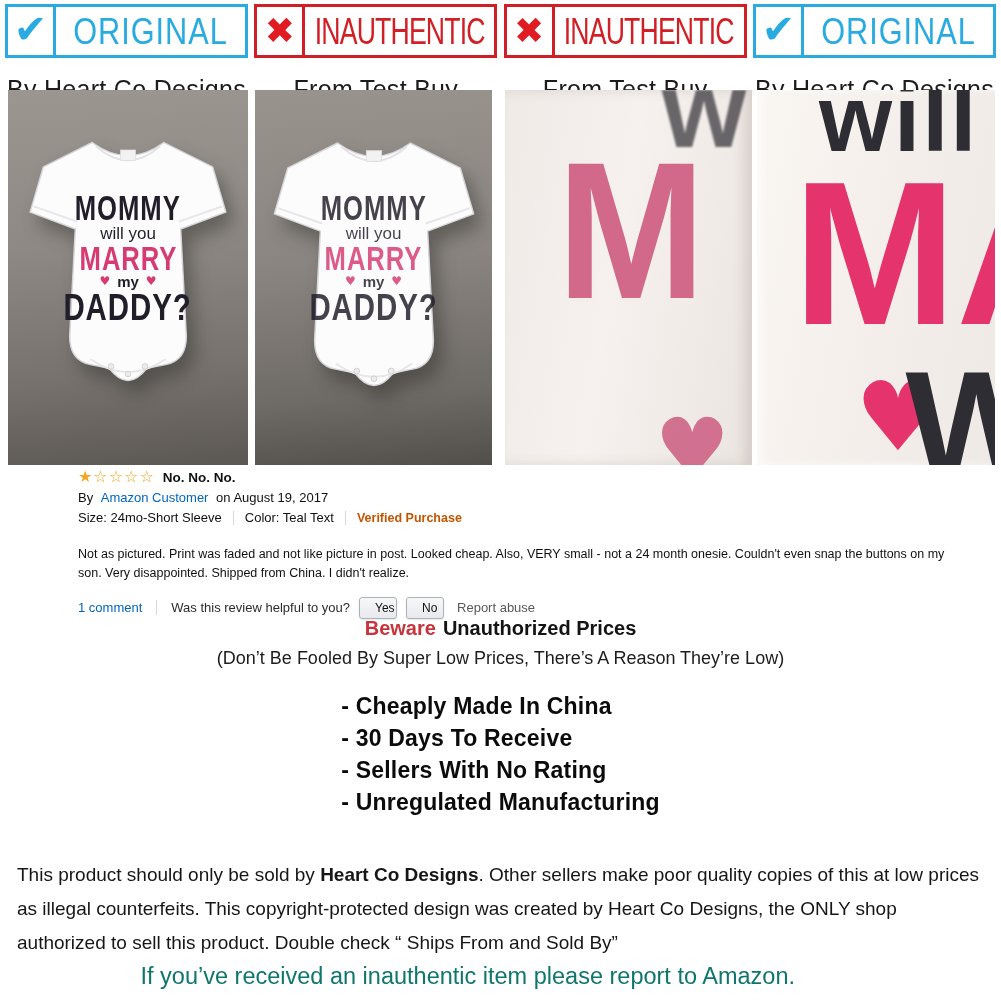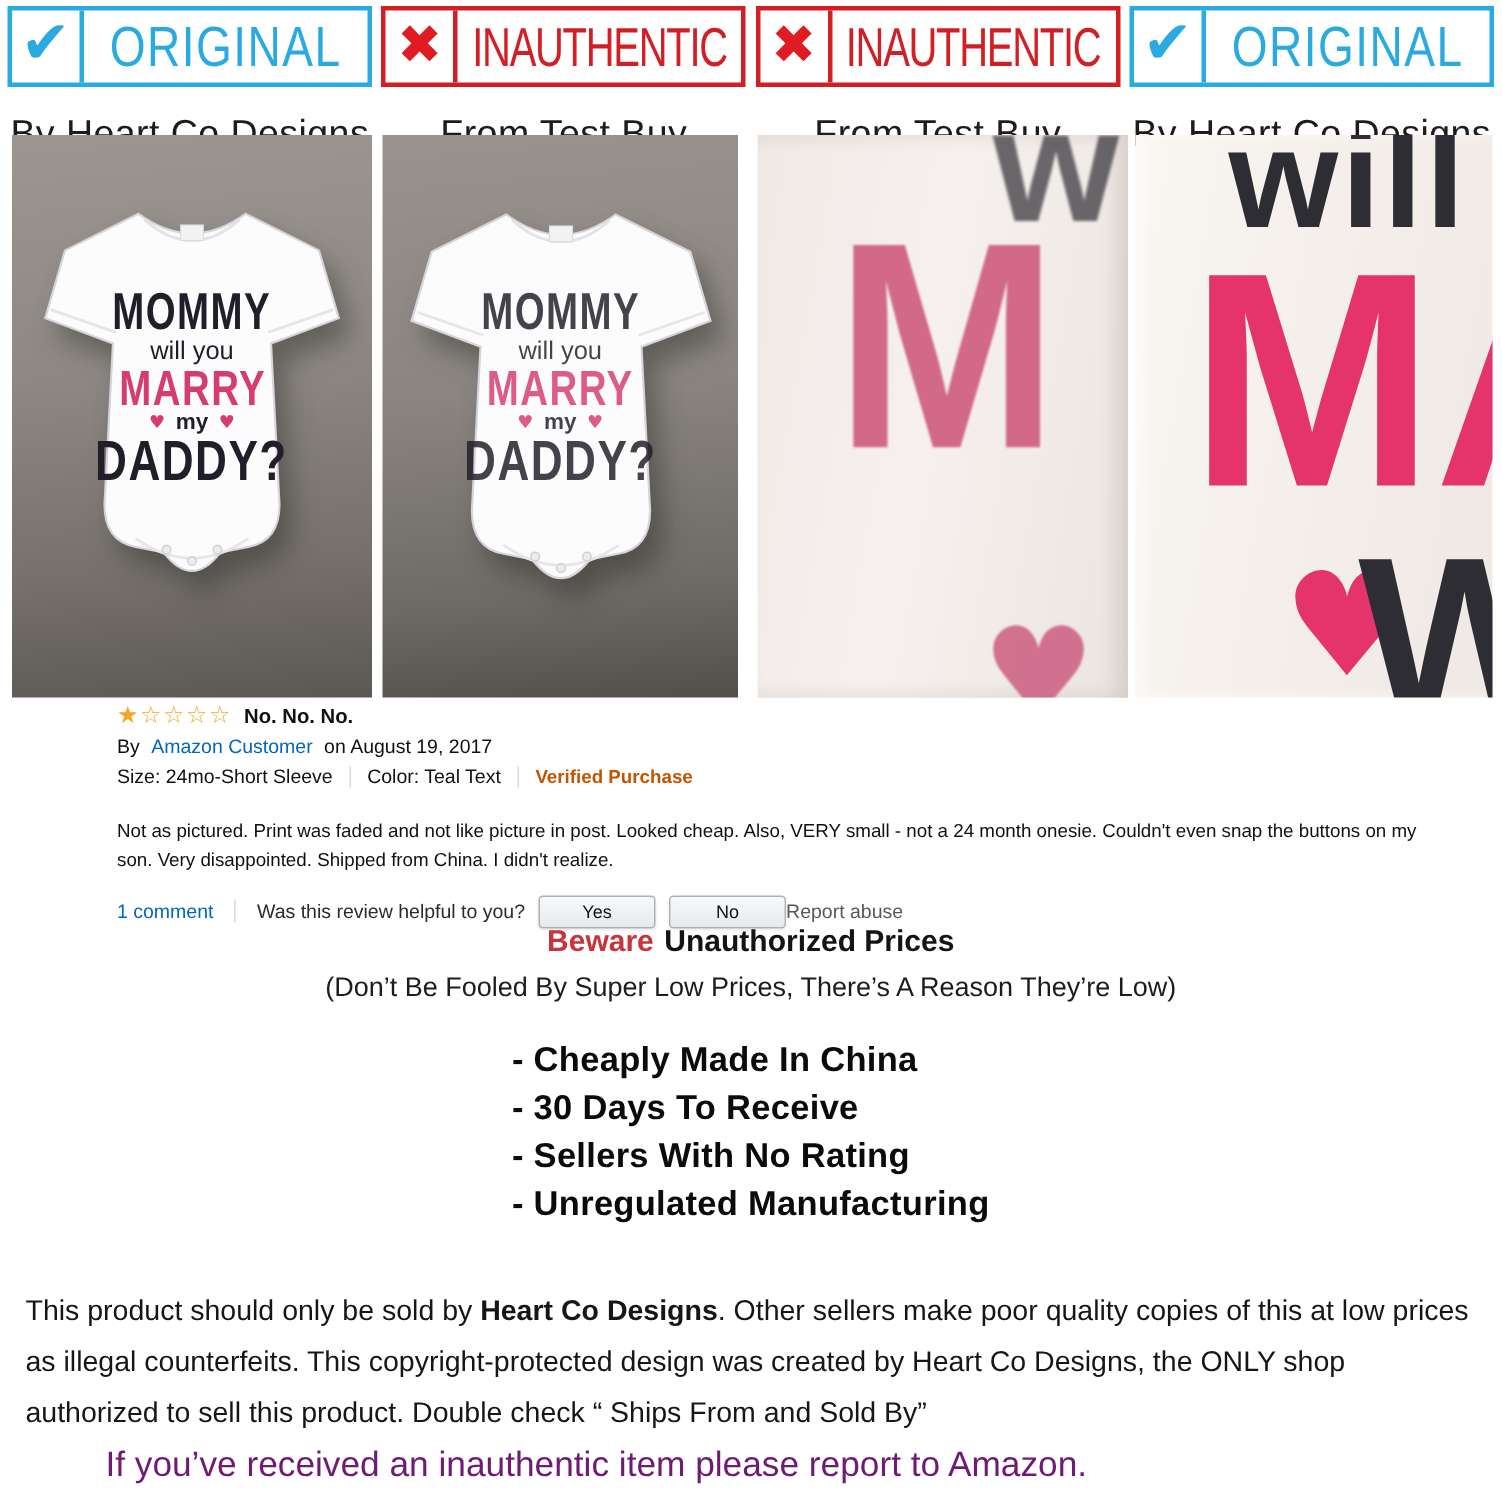--- a/index.html
+++ b/index.html
@@ -71,37 +71,37 @@
   .r-byline .link { margin:0 4px; }
   .link { color:#0066C0; cursor:pointer; }
   .r-attrs { margin-top:5px; font-size:13px; display:flex; align-items:center; }
   .attr-div { width:1px; height:14px; background:#d5d9d9; margin:0 11px; }
   .verified { color:#C45500; font-weight:700; font-size:12.5px; }
   .r-body { margin-top:20px; font-size:12.5px; line-height:1.55; }
   .r-actions { margin-top:13px; display:flex; align-items:center; font-size:13px; }
   .actions-div { width:1px; height:15px; background:#d5d9d9; margin:0 14px; }
   .helpful-q { color:#2b2b2b; }
   .btn { border:1px solid #ADB1B8; border-radius:3px; background:linear-gradient(#f7f8fa,#e7e9ec);
-    width:78px; padding:3px 15px; text-align:center; font-size:12px; color:#111; margin-left:9px; cursor:pointer;
+    width:38px; padding:3px 15px; text-align:right; font-size:12px; color:#111; margin-left:9px; cursor:pointer;
     box-shadow:0 1px 2px rgba(15,17,17,0.1); }
-  .report { color:#565959; cursor:pointer; }
+  .report { color:#565959; margin-left:13px; cursor:pointer; }
 
   
   .warning { position:absolute; top:617px; left:0; width:1001px; text-align:center; }
   .w-head { font-size:20px; font-weight:700; color:#141414; }
   .w-head .red { color:#C8333C; margin-right:7px; }
   .w-sub { margin-top:8px; font-size:18px; color:#1c1c1c; }
   .w-bullets { display:inline-block; text-align:left; margin-top:21px; font-size:23px; font-weight:700;
     color:#0b0b0b; line-height:32px; letter-spacing:0.2px; }
 
   
   .f-para { position:absolute; top:858px; left:17px; width:968px; font-size:19px; line-height:34px; color:#161616; }
   .f-para b { font-weight:700; }
   .f-red { position:absolute; top:941px; left:0; width:1001px; text-align:center; font-size:21px; color:#C33A42; }
-  .f-report { position:absolute; top:963px; left:0; width:795px; text-align:center; font-size:23.5px; color:#701a75; }
+  .f-report { position:absolute; top:963px; left:0; width:795px; text-align:right; font-size:23.5px; color:#0f766e; }
 </style>
 </head>
 <body>
 
 <div class="page">
 
   <div class="banners-row">
 
     <div class="banner">
       <div class="banner-box blue">

